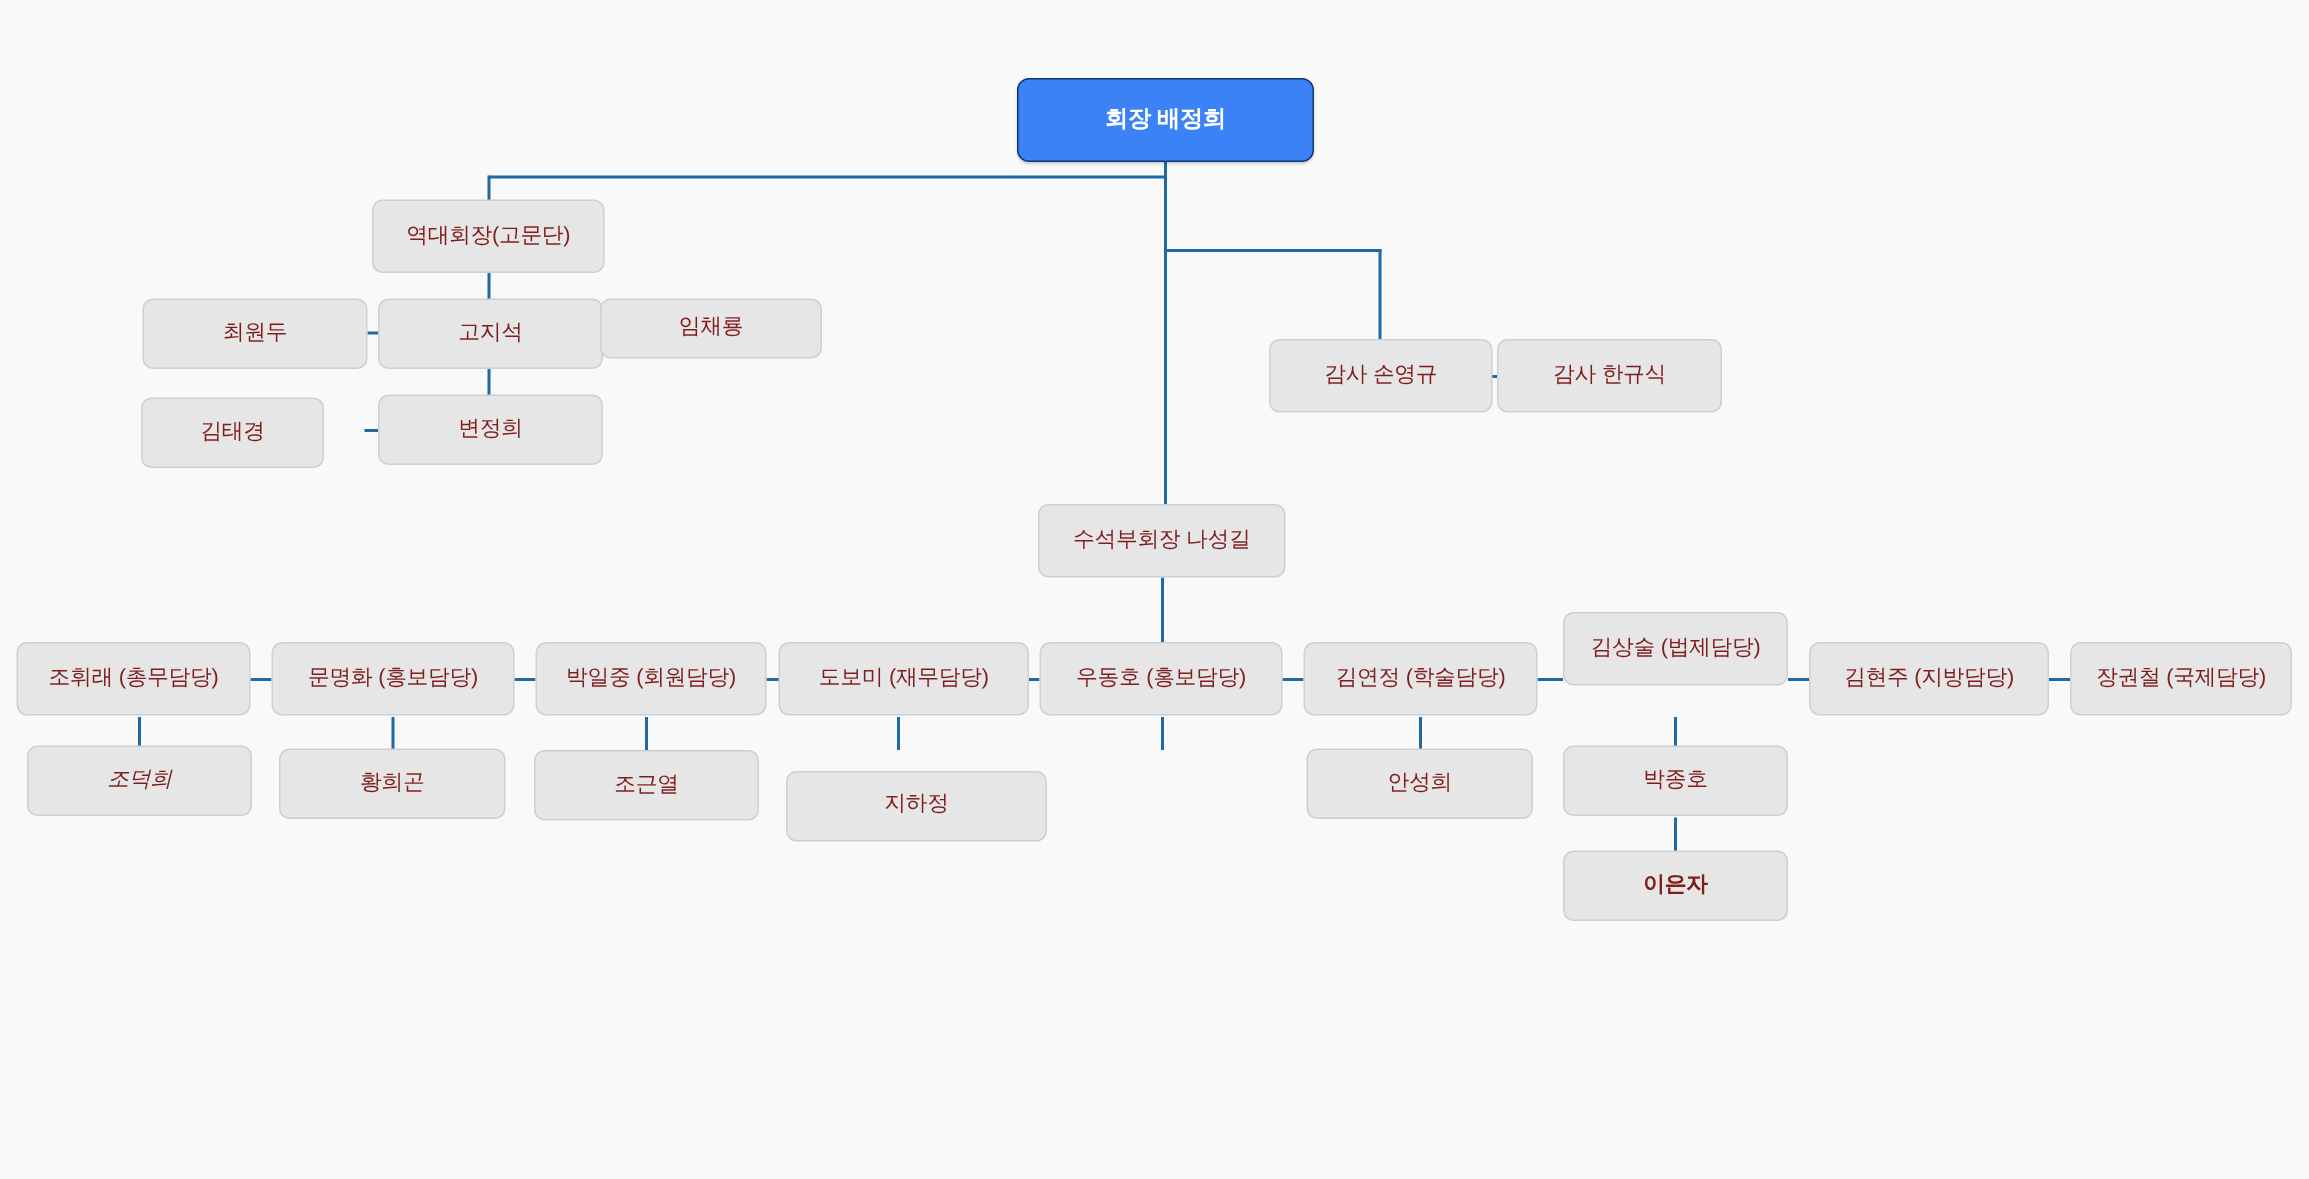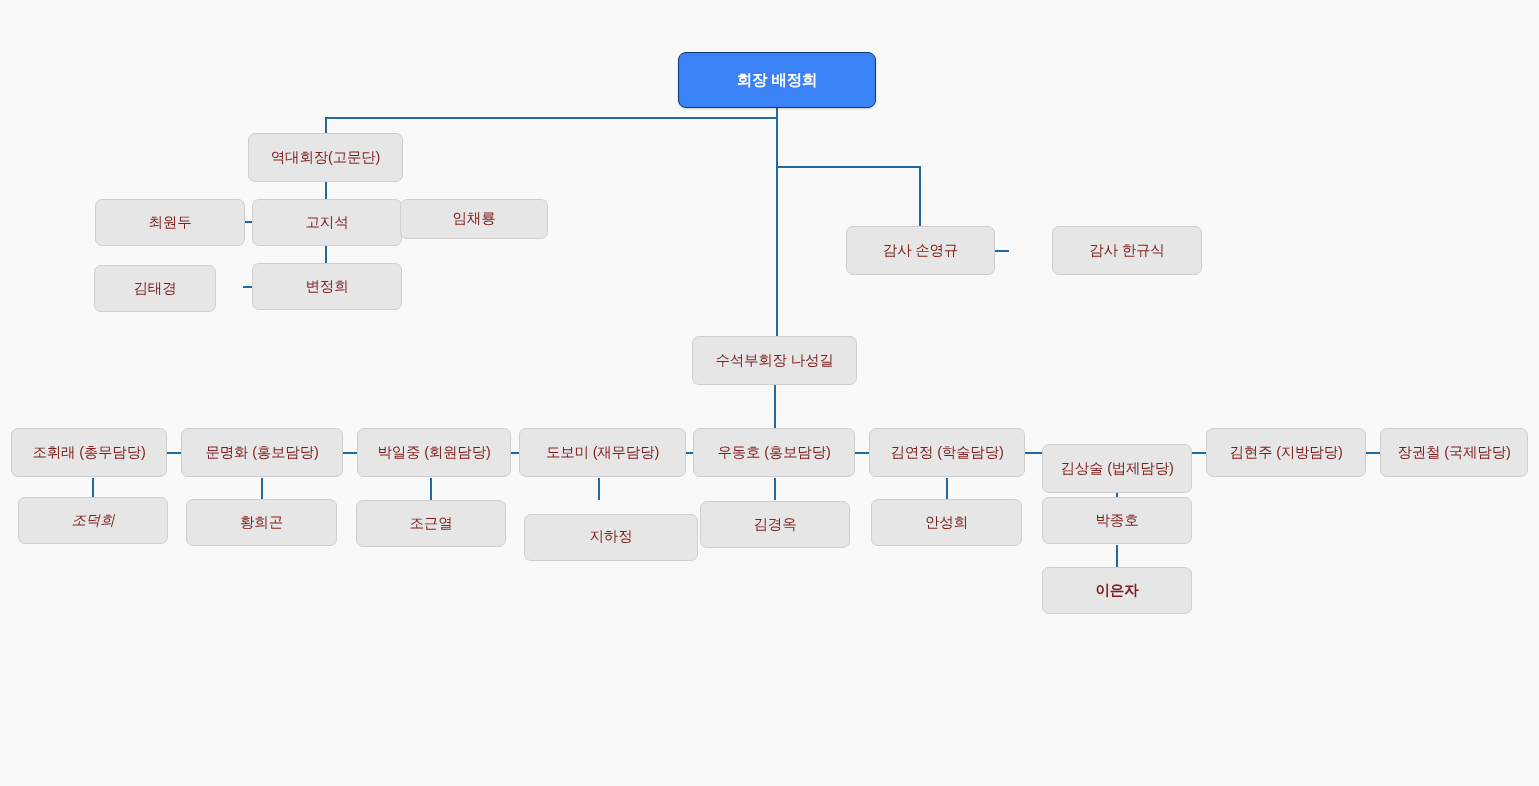--- a/index.html
+++ b/index.html
@@ -107,43 +107,42 @@
   <div class="node" style="left:252px; top:199px; width:150px; height:47px;text-align:right;">고지석</div>
 
   <div class="node" style="left:400px; top:199px; width:148px; height:40px;">임채룡</div>
 
   <div class="node" style="left:94px; top:265px; width:122px; height:47px;">김태경</div>
 
   <div class="node" style="left:252px; top:263px; width:150px; height:47px;">변정희</div>
 
   <div class="node" style="left:846px; top:226px; width:149px; height:49px;">감사 손영규</div>
 
-  <div class="node" style="left:1052px; top:226px; width:150px; height:49px;">감사 한규식</div>
+  <div class="node" style="left:998px; top:226px; width:150px; height:49px;">감사 한규식</div>
 
   <div class="node" style="left:692px; top:336px; width:165px; height:49px;">수석부회장 나성길</div>
 
   <div class="node" style="left:11px; top:428px; width:156px; height:49px;">조휘래 (총무담당)</div>
   <div class="node" style="left:18px; top:497px; width:150px; height:47px;font-style:italic;">조덕희</div>
 
   <div class="node" style="left:181px; top:428px; width:162px; height:49px;">문명화 (홍보담당)</div>
   <div class="node" style="left:186px; top:499px; width:151px; height:47px;">황희곤</div>
 
   <div class="node" style="left:357px; top:428px; width:154px; height:49px;">박일중 (회원담당)</div>
   <div class="node" style="left:356px; top:500px; width:150px; height:47px;">조근열</div>
 
   <div class="node" style="left:519px; top:428px; width:167px; height:49px;">도보미 (재무담당)</div>
   <div class="node" style="left:524px; top:514px; width:174px; height:47px;font-family:Liberation Mono, monospace;">지하정</div>
 
   <div class="node" style="left:693px; top:428px; width:162px; height:49px;">우동호 (홍보담당)</div>
-  <div class="node" style="left:700px; top:501px; width:150px; height:47px;">김경옥</div>
 
   <div class="node" style="left:869px; top:428px; width:156px; height:49px;">김연정 (학술담당)</div>
   <div class="node" style="left:871px; top:499px; width:151px; height:47px;">안성희</div>
 
-  <div class="node" style="left:1042px; top:444px; width:150px; height:49px;">김상술 (법제담당)</div>
+  <div class="node" style="left:1042px; top:408px; width:150px; height:49px;">김상술 (법제담당)</div>
   <div class="node" style="left:1042px; top:497px; width:150px; height:47px;">박종호</div>
   <div class="node" style="left:1042px; top:567px; width:150px; height:47px;font-weight:bold;">이은자</div>
 
   <div class="node" style="left:1206px; top:428px; width:160px; height:49px;">김현주 (지방담당)</div>
 
   <div class="node" style="left:1380px; top:428px; width:148px; height:49px;">장권철 (국제담당)</div>
 
 </div>
 
 </body></html>

